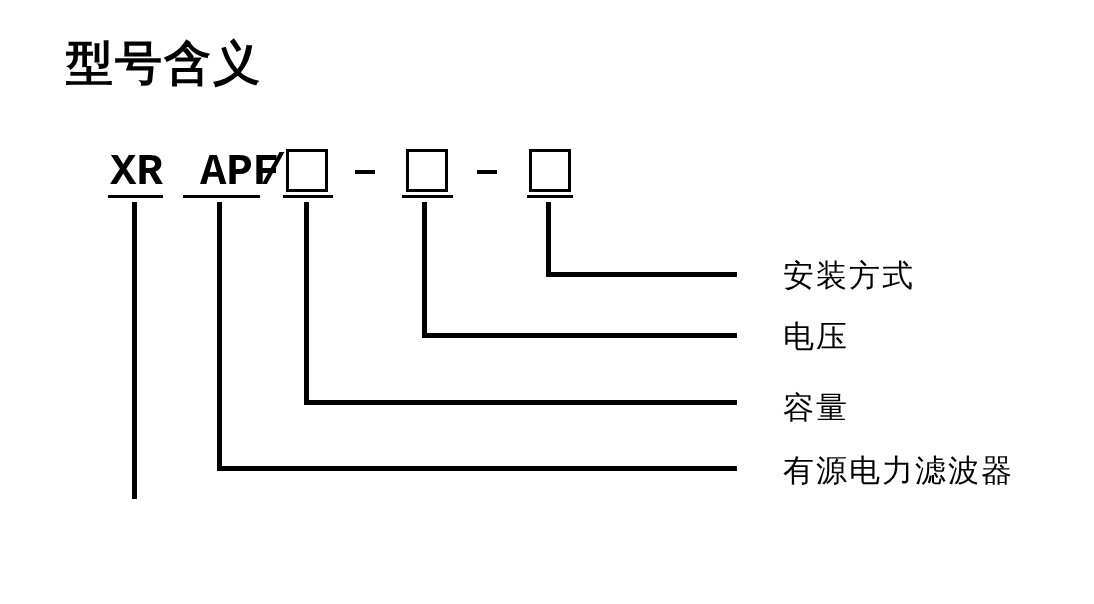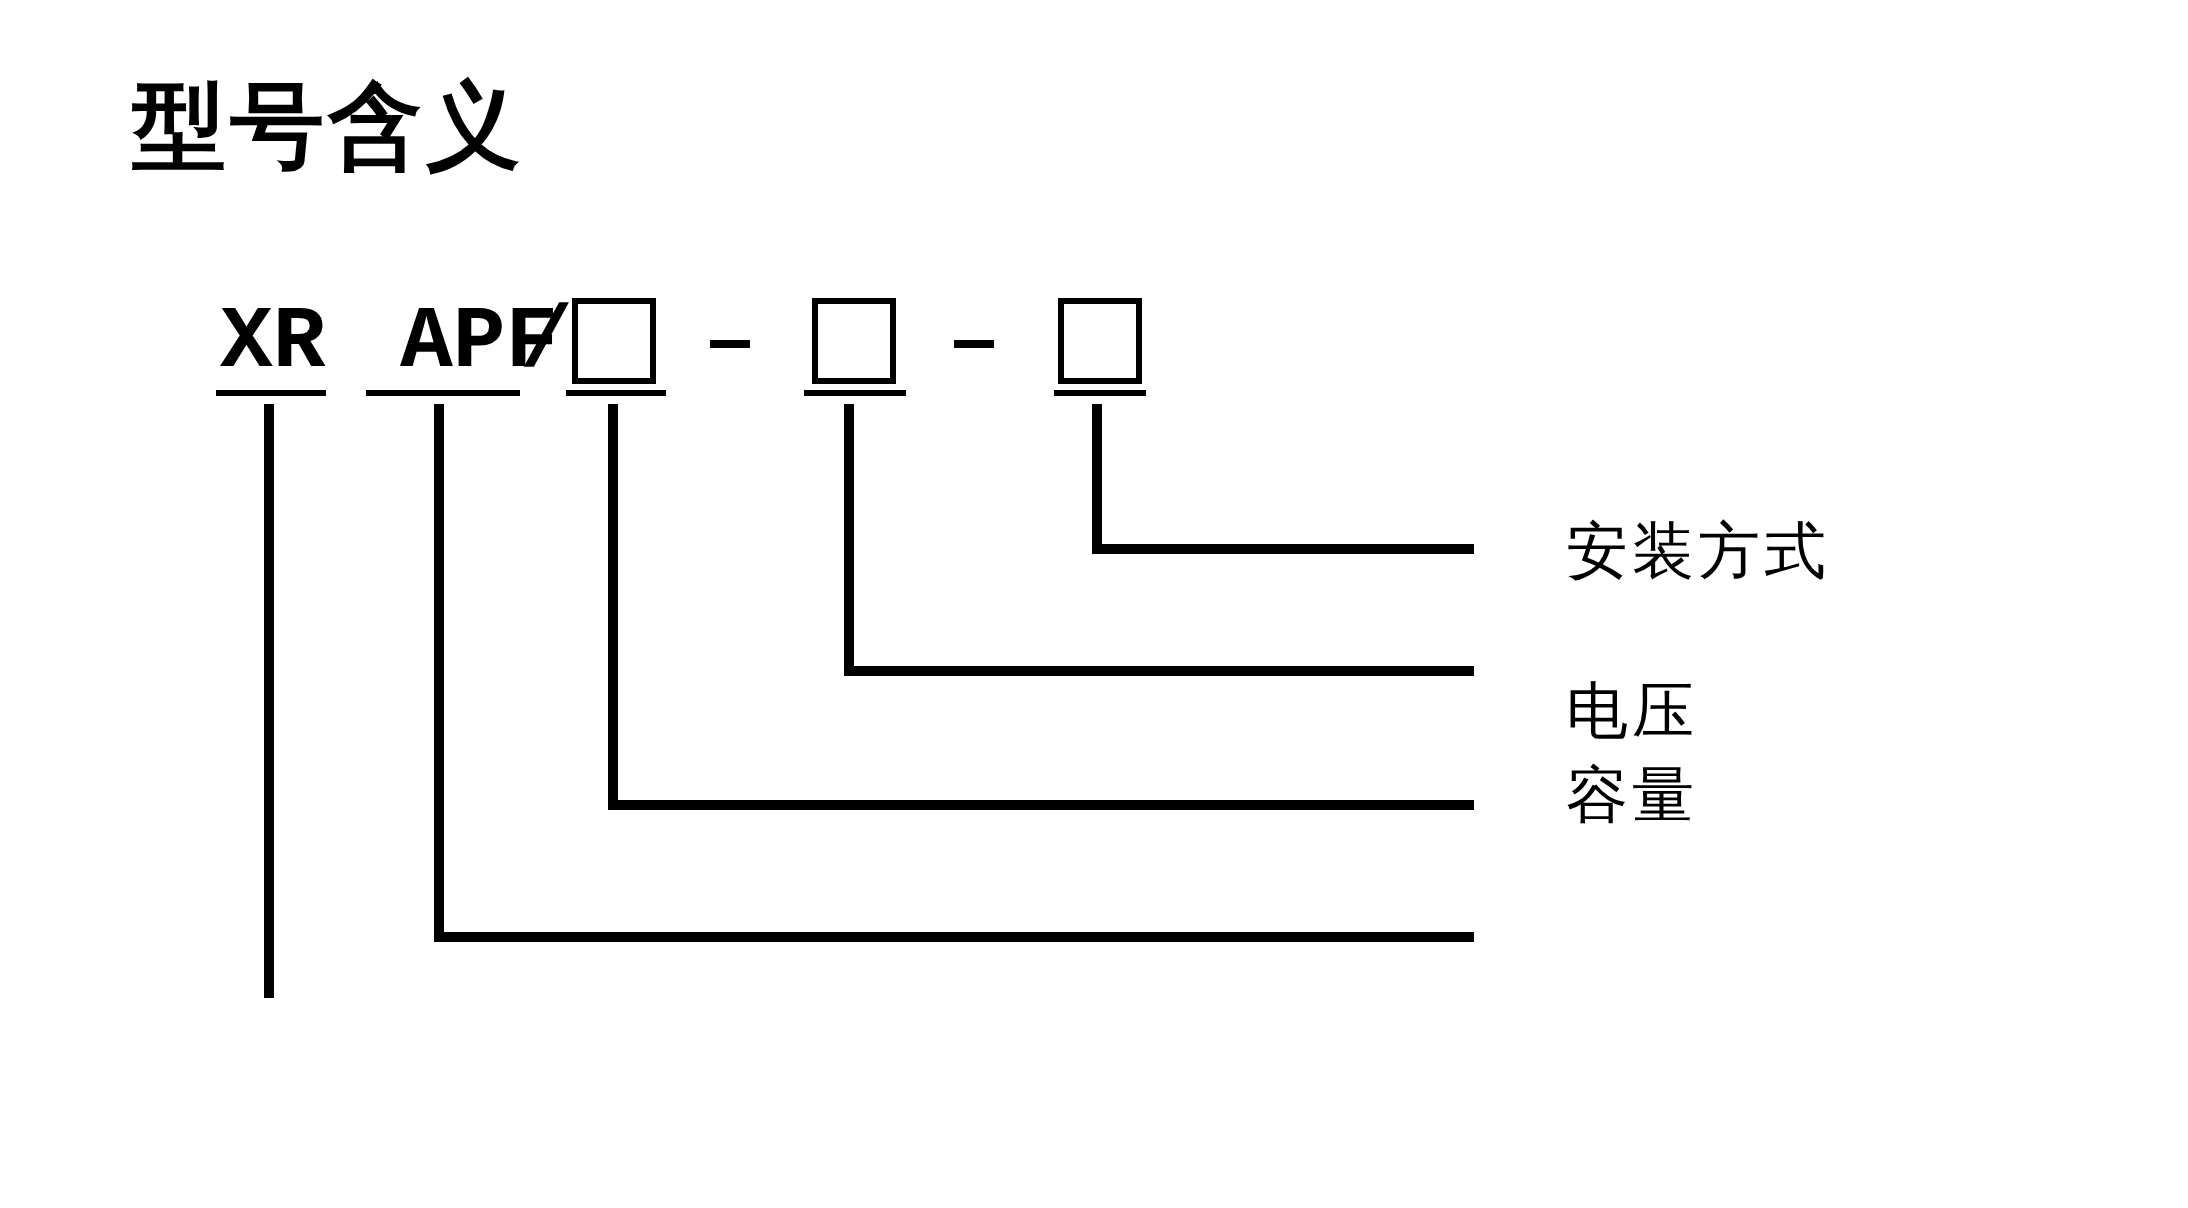--- a/index.html
+++ b/index.html
@@ -113,16 +113,17 @@
   <div class="vline" style="left:304px; top:202px; height:203px"></div>
   <div class="hline" style="left:304px; top:400px; width:433px"></div>
 
   <div class="vline" style="left:217px; top:202px; height:269px"></div>
   <div class="hline" style="left:217px; top:466px; width:520px"></div>
 
   <div class="vline" style="left:132px; top:202px; height:340px"></div>
   <div class="hline" style="left:132px; top:537px; width:605px"></div>
 
   <div class="label" style="top:259px">安装方式</div>
-  <div class="label" style="top:339px">电压</div>
-  <div class="label" style="top:381px">容量</div>
+  <div class="label" style="top:320px">电压</div>
+  <div class="label" style="top:391px">容量</div>
+  <div class="label" style="top:454px">有源电力滤波器</div>
 
 </div>
 
 </body></html>

